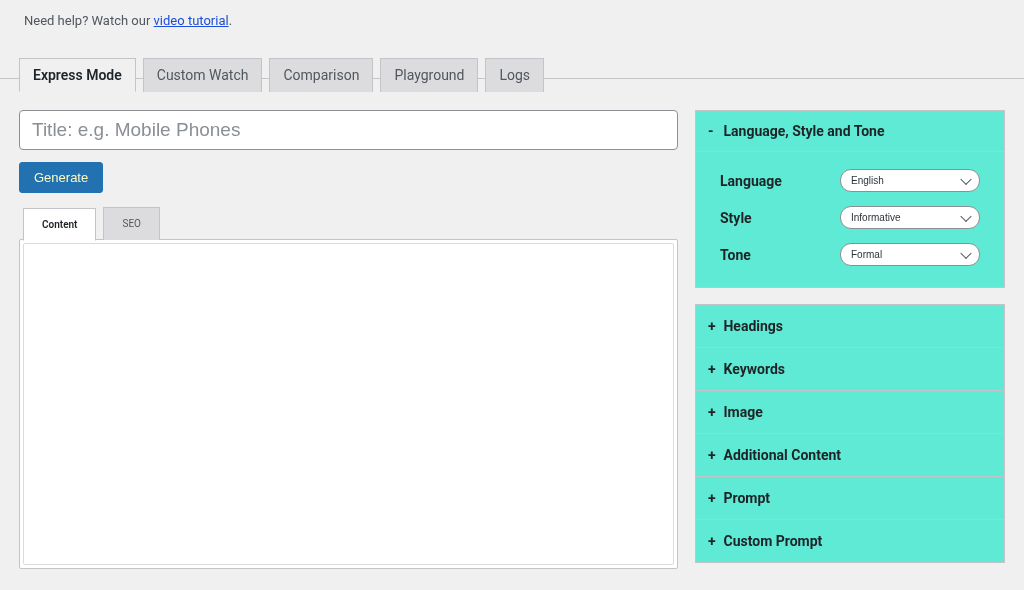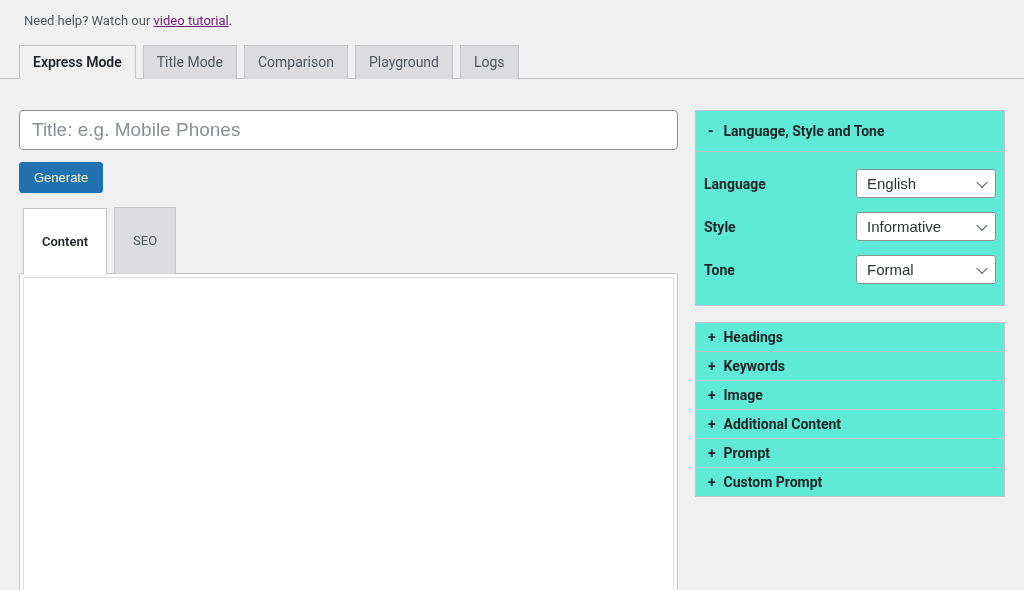--- a/index.html
+++ b/index.html
@@ -12,38 +12,38 @@
       background: #f0f0f1;
       font-size: 13px;
       color: #3c434a;
     }
     .help-bar {
       padding: 13px 24px 16px;
       font-size: 13px;
       color: #50575e;
     }
     .help-bar a {
-      color: #701a75;
+      color: #1d4ed8;
     }
     .tabs-row {
       display: flex;
       gap: 7px;
       padding: 0 19px;
       border-bottom: 1px solid #c3c4c7;
     }
     .tab {
       padding: 8px 13px;
       background: #dcdcde;
       border: 1px solid #c3c4c7;
       border-bottom: none;
       font-size: 14px;
       color: #50575e;
       cursor: pointer;
       position: relative;
-      top: 1px;
+      top: 14px;
     }
     .tab.active {
       background: #f0f0f1;
       color: #1d2327;
       font-weight: 600;
       border-bottom: 1px solid #f0f0f1;
     }
     .main-area {
       display: flex;
       gap: 17px;
@@ -84,25 +84,25 @@
     }
     .content-tabs {
       display: flex;
       margin-top: 14px;
       gap: 7px;
       padding-left: 4px;
       position: relative;
       z-index: 2;
     }
     .content-tab {
-      padding: 25px 18px;
+      padding: 10px 18px;
       background: #dcdcde;
       border: 1px solid #c3c4c7;
       border-bottom: none;
-      font-size: 13px;
+      font-size: 10px;
       color: #50575e;
       cursor: pointer;
       position: relative;
     }
     .content-tab.active {
       background: #fff;
       color: #1d2327;
       font-weight: 600;
       border-bottom: 1px solid #fff;
       top: 1px;
@@ -135,75 +135,75 @@
     }
     .panel-head:last-child {
       border-bottom: none;
     }
     .panel-head .toggle {
       display: inline-block;
       width: 12px;
       font-weight: 700;
     }
     .panel-body {
-      padding: 10px 8px 14px;
+      padding: 10px 24px 14px;
     }
     .field-row {
       display: flex;
       align-items: center;
       justify-content: space-between;
       padding: 7px 0;
     }
     .field-row label {
       font-size: 14px;
       font-weight: 700;
       color: #1d2327;
     }
     .select-wrap {
       position: relative;
       width: 140px;
     }
     .select-wrap select {
       width: 100%;
       padding: 5px 26px 5px 10px;
-      font-size: 15px;
+      font-size: 10px;
       border: 1px solid #8c8f94;
-      border-radius: 3px;
+      border-radius: 11px;
       background: #fff;
       color: #2c3338;
       appearance: none;
       -webkit-appearance: none;
       cursor: pointer;
     }
     .select-wrap::after {
       content: '';
       position: absolute;
       right: 10px;
       top: 50%;
       width: 7px;
       height: 7px;
       border-right: 1.5px solid #545c65;
       border-bottom: 1.5px solid #545c65;
       transform: translateY(-70%) rotate(45deg);
       pointer-events: none;
     }
     .panel-list .panel-head {
-      padding: 6px 12px;
+      padding: 13px 12px;
     }
   </style>
 </head>
 <body>
 
 <div class="help-bar">
   <span>Need help? Watch our </span><a href="#">video tutorial</a><span>.</span>
 </div>
 
 <div class="tabs-row">
   <div class="tab active">Express Mode</div>
-  <div class="tab">Title Mode</div>
+  <div class="tab">Custom Watch</div>
   <div class="tab">Comparison</div>
   <div class="tab">Playground</div>
   <div class="tab">Logs</div>
 </div>
 
 <div class="main-area">
   <div class="left-col">
     <input type="text" class="title-input" placeholder="Title: e.g. Mobile Phones" style="">
     <button class="gen-btn">Generate</button>
 

